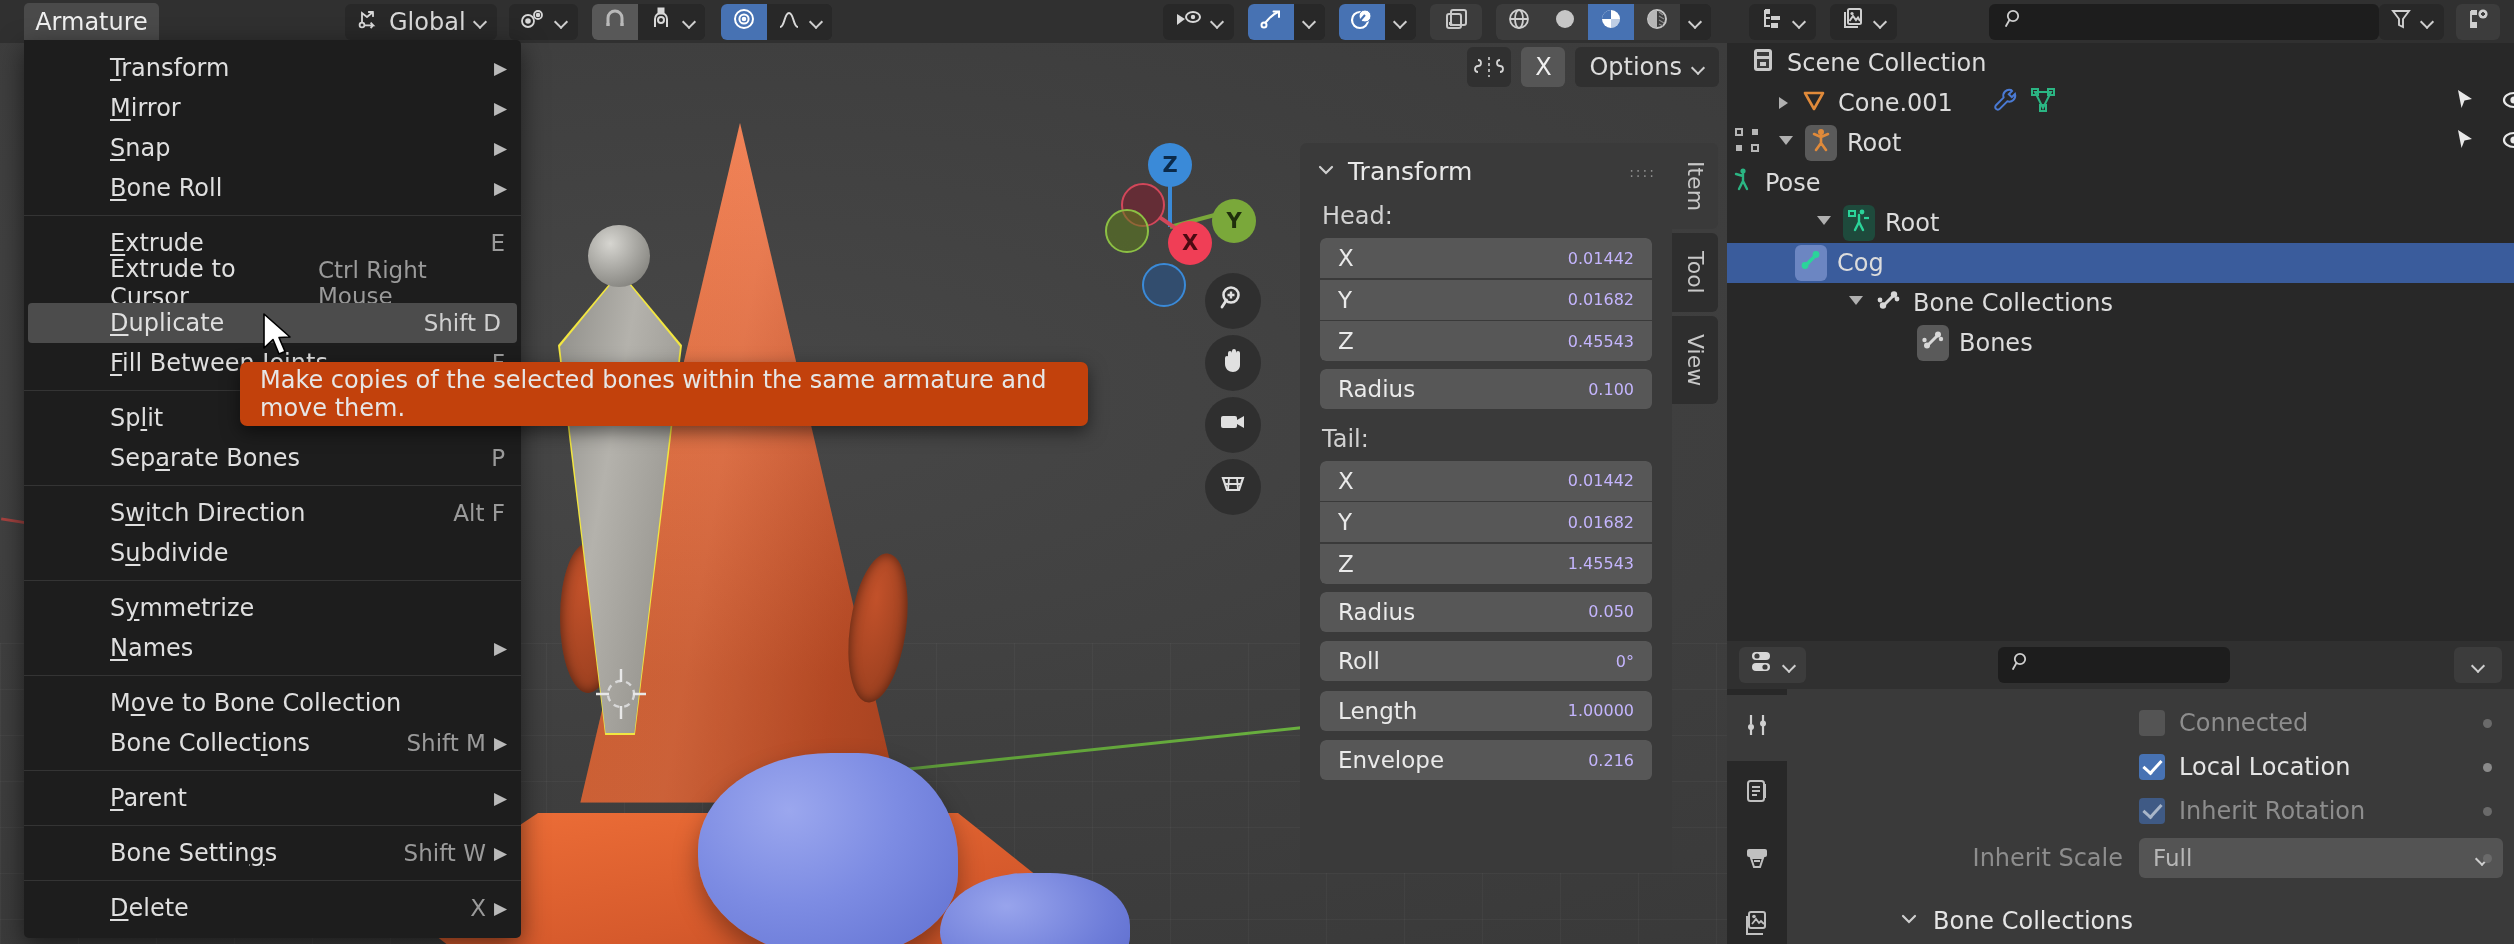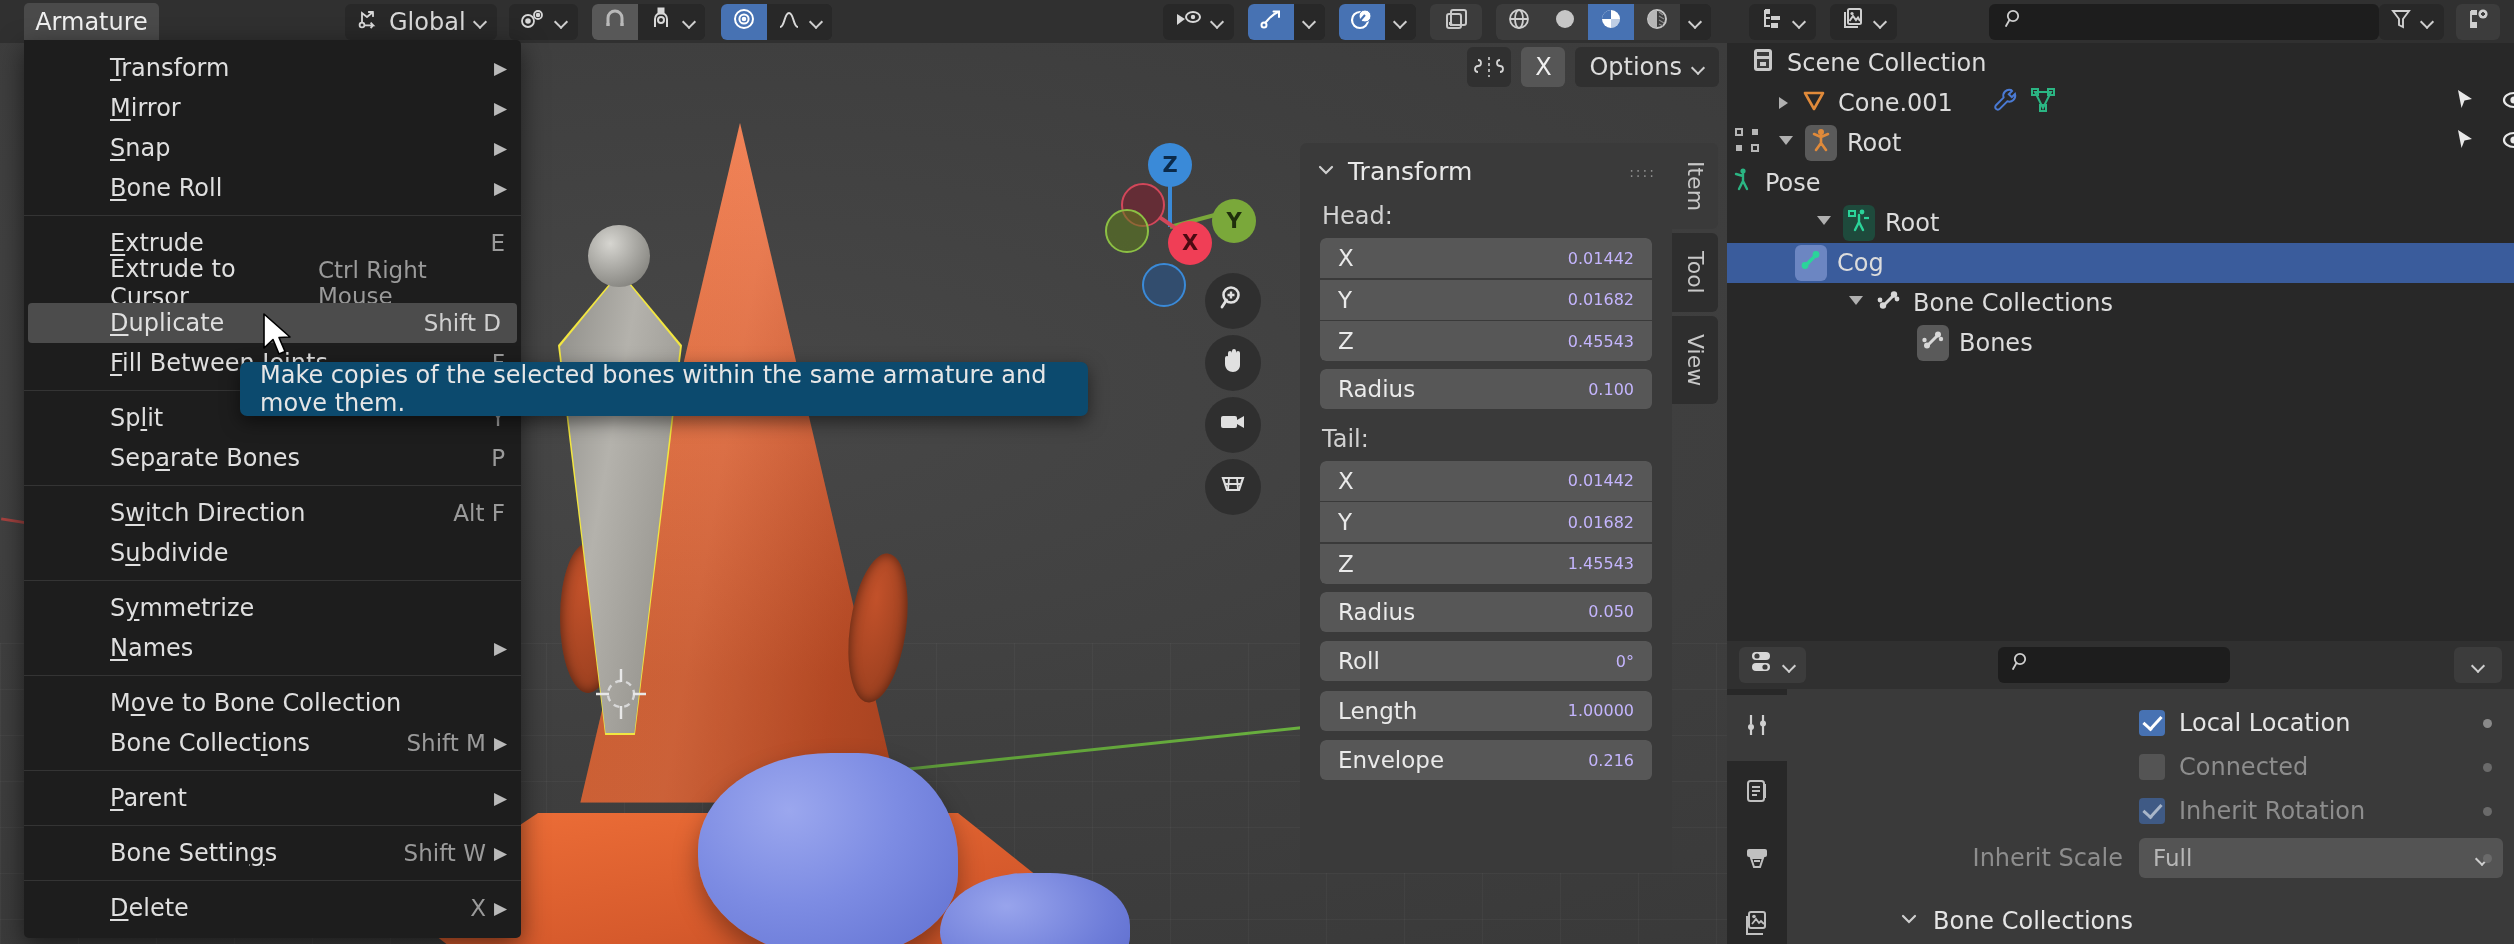--- a/index.html
+++ b/index.html
@@ -159,22 +159,22 @@
     padding:8px 0 10px 0; z-index:50; }
   .mi{ position:relative; height:40px; display:flex; align-items:center; padding:0 14px 0 86px; color:#dfdfdf; font-size:24px; }
   .mi.hl{ background:#4c4c4c; border-radius:4px; margin:0 4px; padding-left:82px; }
   .mi .sc{ margin-left:auto; color:#9a9a9a; font-size:23px; padding-right:2px; }
   .mi .arrow{ margin-left:6px; color:#b9b9b9; font-size:17px; line-height:1; }
   .mi.hl .sc{ color:#cfcfcf; }
   .msep{ height:1px; background:#343434; margin:7px 0; }
   .ul{ text-decoration:underline; text-underline-offset:3px; }
 
   
-  #tooltip{ position:absolute; left:240px; top:362px; width:848px; height:54px;
-    background:#0c4a6e; border-radius:7px; display:flex; align-items:center;
+  #tooltip{ position:absolute; left:240px; top:362px; width:848px; height:64px;
+    background:#c2410c; border-radius:7px; display:flex; align-items:center;
     padding-left:20px; color:#e6e6e6; font-size:24px; z-index:60;
     box-shadow:0 6px 18px rgba(0,0,0,.5); }
 
   
   #cursor{ position:absolute; left:262px; top:312px; z-index:70; }
 
   
   #outliner{ position:absolute; left:1727px; top:43px; width:866px; height:598px; background:#282828; }
   .orow{ position:relative; height:40px; display:flex; align-items:center; color:#dcdcdc; font-size:24px; }
   .orow.sel{ background:#3a5c9c; }
@@ -999,28 +999,28 @@
             <path d="M10 16l4-5 3 4 2-2 3 3" fill="none" stroke="#c0c0c0" stroke-width="1.8"></path>
             <circle cx="12" cy="8.5" r="1.8" fill="#c0c0c0"></circle>
             <path d="M5 8v18h16" fill="none" stroke="#c0c0c0" stroke-width="2"></path>
             </svg>
         </span>
       </div>
     </div>
 
     <div id="props-main">
       <div class="prow" style="padding-left:352px">
+        <span class="cbx"></span>
+        <span class="txt muted">Connected</span>
+        <span class="dot d"></span>
+      </div>
+      <div class="prow" style="padding-left:352px">
         <span class="cbx on"></span>
         <span class="txt">Local Location</span>
         <span class="dot"></span>
-      </div>
-      <div class="prow" style="padding-left:352px">
-        <span class="cbx"></span>
-        <span class="txt muted">Connected</span>
-        <span class="dot d"></span>
       </div>
       <div class="prow" style="padding-left:352px">
         <span class="cbx dim"></span>
         <span class="txt muted">Inherit Rotation</span>
         <span class="dot d"></span>
       </div>
       <div class="prow" style="padding-left:0; height:50px">
         <span class="txt muted" style="width:352px; text-align:right; padding-right:16px; margin:0">Inherit Scale</span>
         <span class="dd" style="width:364px">
           <span>Full</span>

